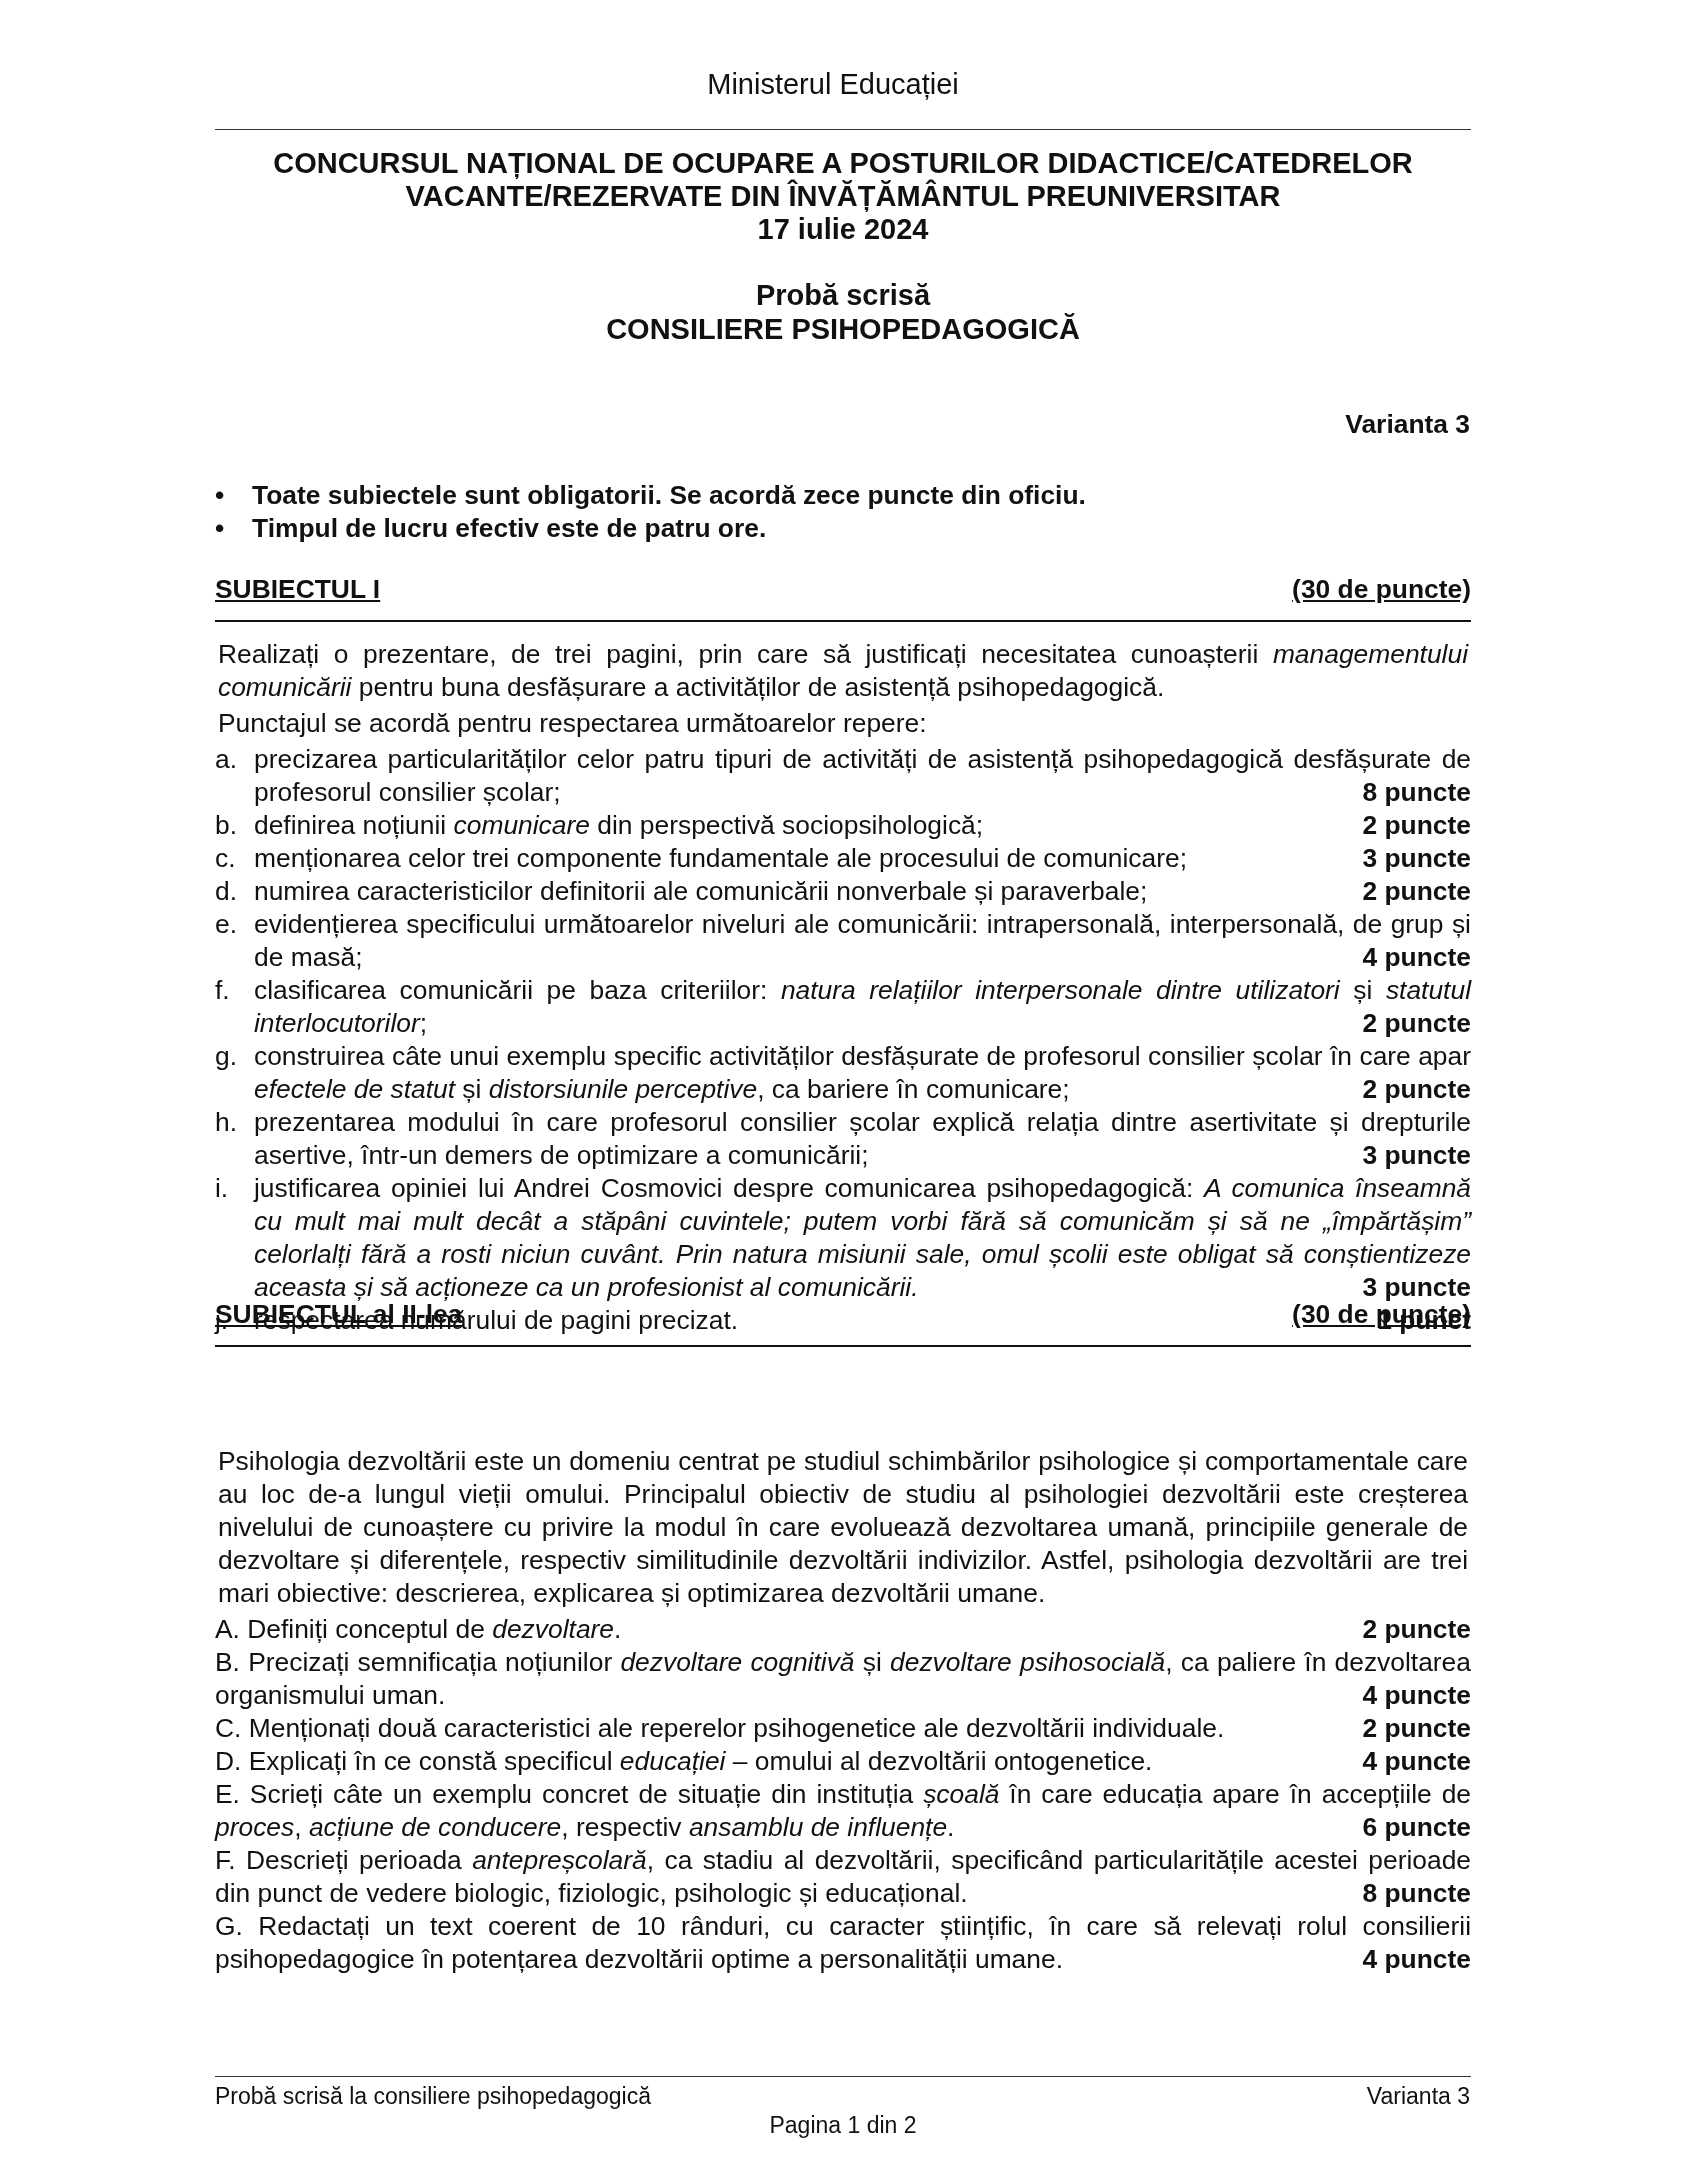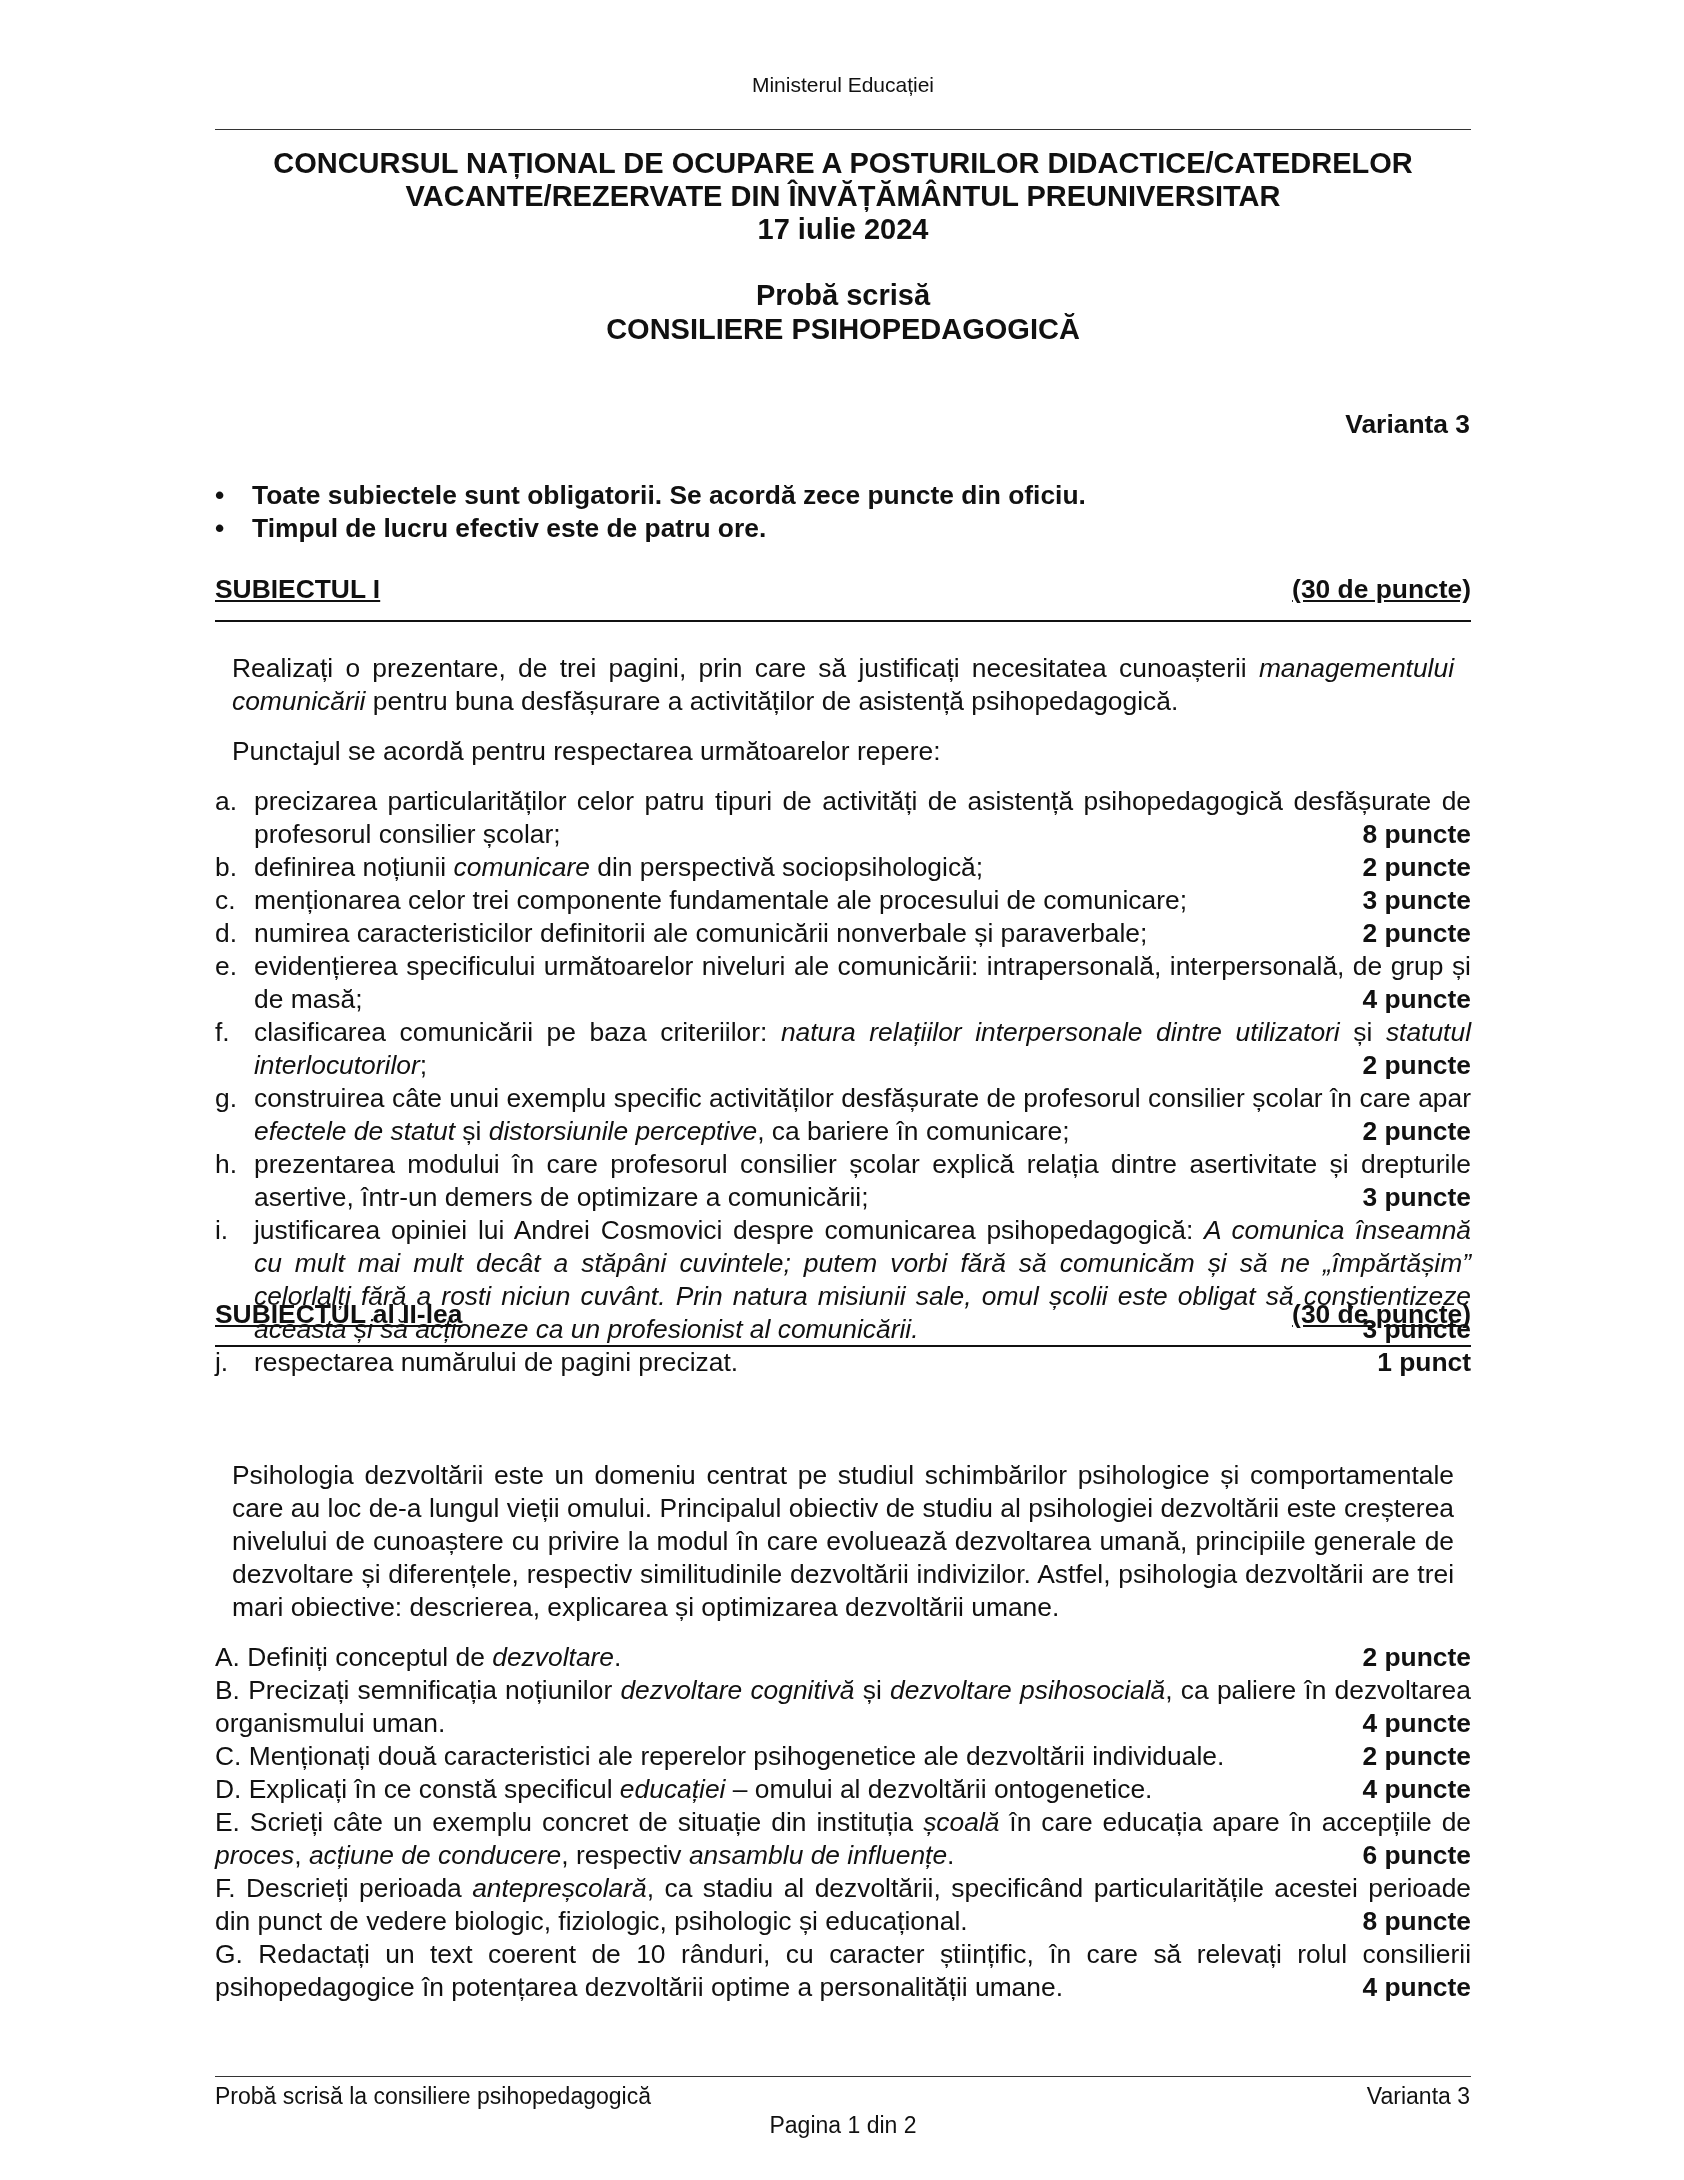--- a/index.html
+++ b/index.html
@@ -3,36 +3,36 @@
 <meta charset="utf-8">
 <style>
   html, body { margin: 0; padding: 0; background: #ffffff; }
   body {
     width: 1685px; height: 2181px; position: relative; overflow: hidden;
     font-family: "Liberation Sans", sans-serif; color: #111111;
   }
   .page { position: absolute; left: 0; top: 0; width: 1685px; height: 2181px; }
 
   
-  .hdr { position: absolute; left: 215px; width: 1256px; text-align: center; font-size: 21px; line-height: 29px; }
+  .hdr { position: absolute; left: 205px; width: 1256px; text-align: center; font-size: 29px; line-height: 29px; }
   .hdr-line { position: absolute; left: 215px; width: 1256px; top: 129px; height: 0; border-top: 1.7px solid #333; }
 
   .title { position: absolute; left: 215px; width: 1256px; text-align: center; font-weight: bold; font-size: 29px; line-height: 33px; }
 
   .varianta { position: absolute; right: 215px; top: 409px; font-weight: bold; font-size: 26.4px; }
 
   .bullets { position: absolute; left: 215px; top: 479px; width: 1256px; font-weight: bold; font-size: 26.4px; line-height: 33px; }
   .bullets .b { display: flex; }
   .bullets .dot { width: 37px; }
 
   .sect { position: absolute; left: 215px; width: 1256px; display: flex; justify-content: space-between; font-weight: bold; font-size: 26.4px; line-height: 29px; border-bottom: 2.6px solid #111; padding-bottom: 16px; }
   .sect span { text-decoration: underline; }
 
   .body { position: absolute; left: 215px; width: 1256px; font-size: 26.4px; line-height: 33px; }
-  .body p { margin: 17px; text-align: justify; }
+  .body p { margin: 3px; text-align: justify; }
   .item { display: flex; }
   .item .lbl { width: 39px; flex: none; }
   .item .txt { flex: 1; text-align: justify; }
   .pts { font-weight: bold; float: right; }
   i { font-style: italic; }
 
   .ftr-line { position: absolute; left: 215px; width: 1256px; top: 2076px; border-top: 1.7px solid #333; }
   .ftr { position: absolute; top: 2083px; font-size: 23px; }
   .ftr-page { position: absolute; top: 2112px; left: 215px; width: 1256px; text-align: center; font-size: 23px; }
 </style>

